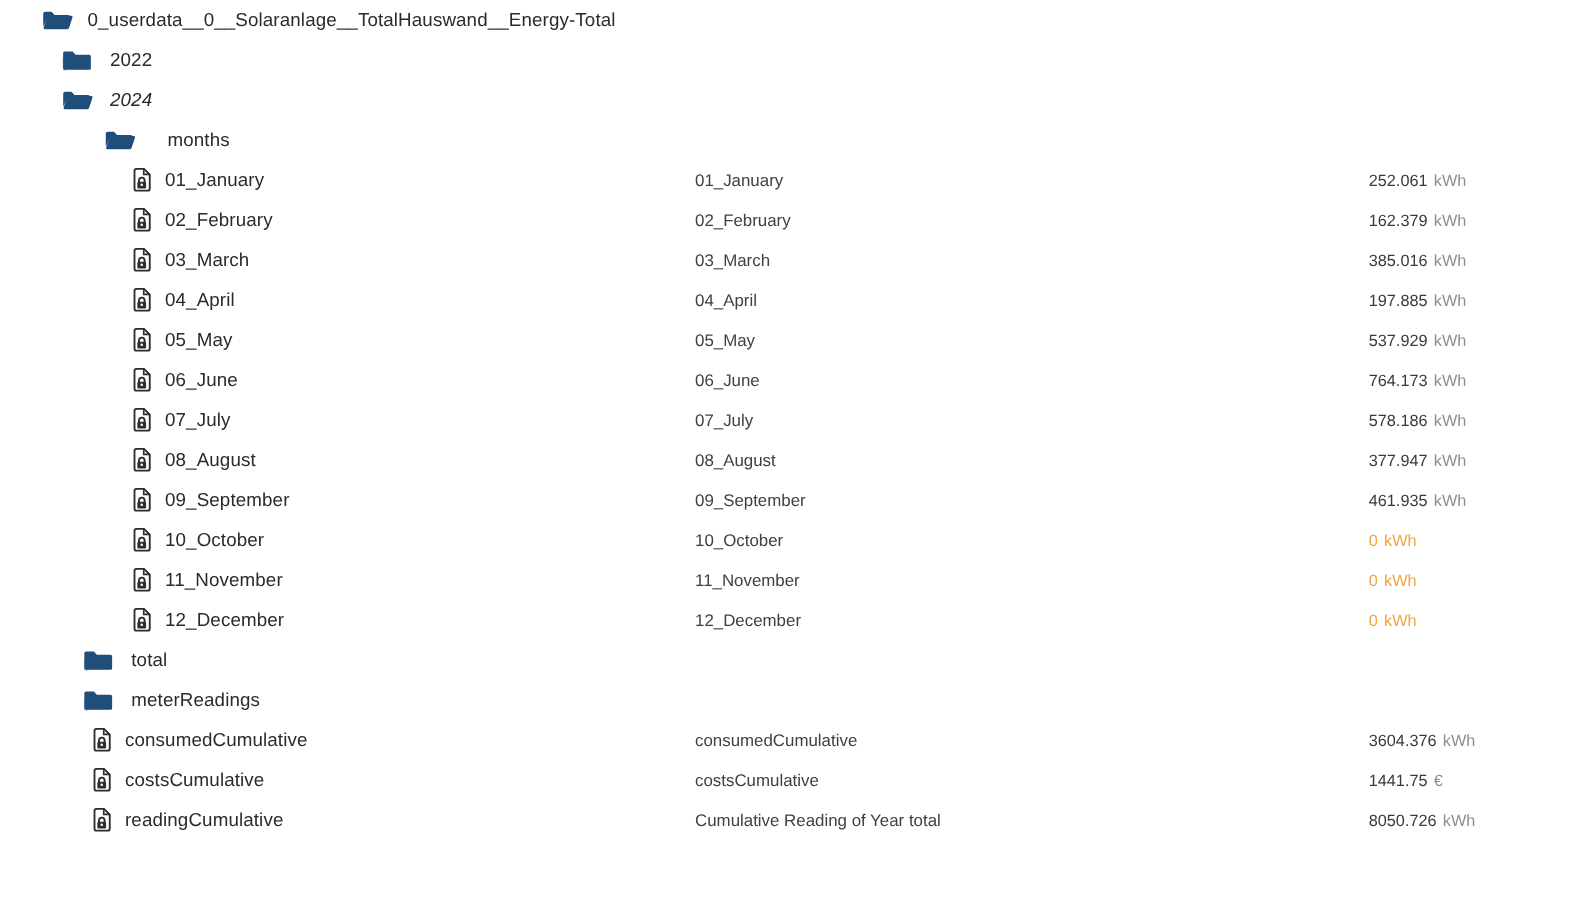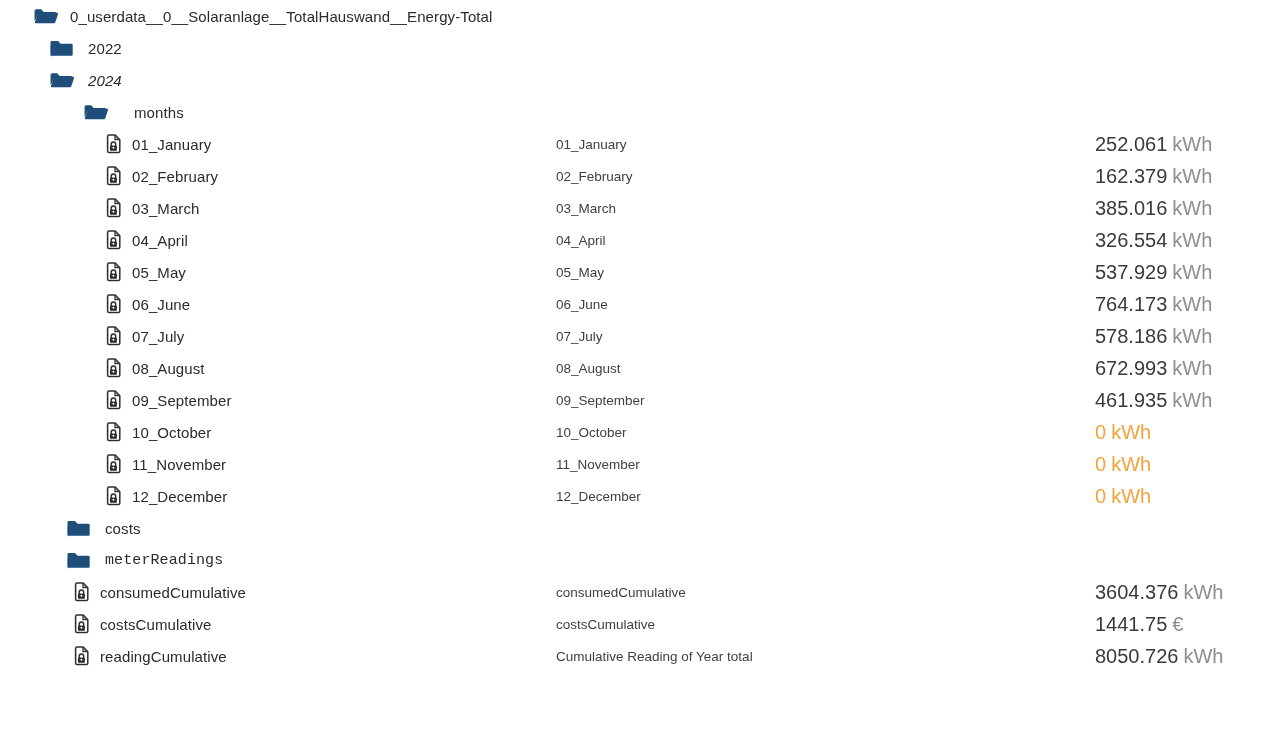--- a/index.html
+++ b/index.html
@@ -9,21 +9,21 @@
   }
   .canvas{position:relative;width:1277px;height:734px;}
   .row{position:relative;height:32px;width:100%;padding-left:20px;}
   .icon{position:absolute;top:50%;transform:translateY(-50%);display:inline-flex;line-height:0;}
   .tree-label{
     position:absolute;top:0;height:32px;display:flex;align-items:center;
     font-size:15px;color:#2b2b2b;white-space:nowrap;letter-spacing:0.1px;
   }
   .col{position:absolute;top:0;height:32px;display:flex;align-items:center;white-space:nowrap;}
   .name{left:556px;font-size:13.5px;color:#404040;}
-  .value{left:1095px;font-size:20px;color:#3a3a3a;}
+  .value{left:1095px;font-size:13px;color:#3a3a3a;}
   .value .unit{color:#8e8e8e;margin-left:5px;}
   .value.warning .num, .value.warning .unit{color:#F2A33C;}
 </style>
 </head>
 <body>
 
 <div class="canvas">
     <div class="row">
       <span class="icon" style="left: 33px;">
         <svg width="26" height="21" viewBox="0 0 26 21">
@@ -120,21 +120,21 @@
           <path d="M2.6 3.2 q0-1.6 1.6-1.6 h6 l4.6 4.6 v11.2 q0 1.6-1.6 1.6 H4.2 q-1.6 0-1.6-1.6 Z" fill="none" stroke="#2d2d2d" stroke-width="1.5"></path>
           <path d="M10 1.9 v4.1 h4.6" fill="none" stroke="#2d2d2d" stroke-width="1.3"></path>
           <path d="M6.2 12.2 v-1.4 a2.25 2.25 0 0 1 4.5 0 v1.4" fill="none" stroke="#2d2d2d" stroke-width="1.5"></path>
           <rect x="4.9" y="11.9" width="7" height="5.4" rx="1" fill="#2d2d2d"></rect>
           <circle cx="8.4" cy="14.2" r="1" fill="#ffffff"></circle>
         </svg>
       </span>
       <span class="tree-label" style="left: 132px;">04_April</span>
       <span class="col name">04_April</span>
       <span class="col value">
-        <span class="num">326.554</span>
+        <span class="num">197.885</span>
         <span class="unit">kWh</span>
       </span>
     </div>
     <div class="row">
       <span class="icon" style="left: 105px;">
         <svg width="17" height="21" viewBox="0 0 17 21">
           <path d="M2.6 3.2 q0-1.6 1.6-1.6 h6 l4.6 4.6 v11.2 q0 1.6-1.6 1.6 H4.2 q-1.6 0-1.6-1.6 Z" fill="none" stroke="#2d2d2d" stroke-width="1.5"></path>
           <path d="M10 1.9 v4.1 h4.6" fill="none" stroke="#2d2d2d" stroke-width="1.3"></path>
           <path d="M6.2 12.2 v-1.4 a2.25 2.25 0 0 1 4.5 0 v1.4" fill="none" stroke="#2d2d2d" stroke-width="1.5"></path>
           <rect x="4.9" y="11.9" width="7" height="5.4" rx="1" fill="#2d2d2d"></rect>
@@ -188,21 +188,21 @@
           <path d="M2.6 3.2 q0-1.6 1.6-1.6 h6 l4.6 4.6 v11.2 q0 1.6-1.6 1.6 H4.2 q-1.6 0-1.6-1.6 Z" fill="none" stroke="#2d2d2d" stroke-width="1.5"></path>
           <path d="M10 1.9 v4.1 h4.6" fill="none" stroke="#2d2d2d" stroke-width="1.3"></path>
           <path d="M6.2 12.2 v-1.4 a2.25 2.25 0 0 1 4.5 0 v1.4" fill="none" stroke="#2d2d2d" stroke-width="1.5"></path>
           <rect x="4.9" y="11.9" width="7" height="5.4" rx="1" fill="#2d2d2d"></rect>
           <circle cx="8.4" cy="14.2" r="1" fill="#ffffff"></circle>
         </svg>
       </span>
       <span class="tree-label" style="left: 132px;">08_August</span>
       <span class="col name">08_August</span>
       <span class="col value">
-        <span class="num">672.993</span>
+        <span class="num">377.947</span>
         <span class="unit">kWh</span>
       </span>
     </div>
     <div class="row">
       <span class="icon" style="left: 105px;">
         <svg width="17" height="21" viewBox="0 0 17 21">
           <path d="M2.6 3.2 q0-1.6 1.6-1.6 h6 l4.6 4.6 v11.2 q0 1.6-1.6 1.6 H4.2 q-1.6 0-1.6-1.6 Z" fill="none" stroke="#2d2d2d" stroke-width="1.5"></path>
           <path d="M10 1.9 v4.1 h4.6" fill="none" stroke="#2d2d2d" stroke-width="1.3"></path>
           <path d="M6.2 12.2 v-1.4 a2.25 2.25 0 0 1 4.5 0 v1.4" fill="none" stroke="#2d2d2d" stroke-width="1.5"></path>
           <rect x="4.9" y="11.9" width="7" height="5.4" rx="1" fill="#2d2d2d"></rect>
@@ -267,30 +267,30 @@
         <span class="unit">kWh</span>
       </span>
     </div>
     <div class="row">
       <span class="icon" style="left: 66px;">
         <svg width="25" height="21" viewBox="0 0 25 21">
           <path fill="#A9C4DC" d="M2.4 18.8 q-1.3 0-1.3-1.3 V8.4 h3.3 v10.4 Z"></path>
           <path fill="#1E4E79" d="M1.5 17 V4.9 q0-1.3 1.3-1.3 h6.3 l2.4 2.7 h10.9 q1.3 0 1.3 1.3 v9.4 q0 1.3-1.3 1.3 H2.8 q-1.3 0-1.3-1.3 Z"></path>
         </svg>
       </span>
-      <span class="tree-label" style="left: 105px;">costs</span>
+      <span class="tree-label" style="left: 105px;">total</span>
     </div>
     <div class="row">
       <span class="icon" style="left: 66px;">
         <svg width="25" height="21" viewBox="0 0 25 21">
           <path fill="#A9C4DC" d="M2.4 18.8 q-1.3 0-1.3-1.3 V8.4 h3.3 v10.4 Z"></path>
           <path fill="#1E4E79" d="M1.5 17 V4.9 q0-1.3 1.3-1.3 h6.3 l2.4 2.7 h10.9 q1.3 0 1.3 1.3 v9.4 q0 1.3-1.3 1.3 H2.8 q-1.3 0-1.3-1.3 Z"></path>
         </svg>
       </span>
-      <span class="tree-label" style="left: 105px; font-family: Liberation Mono, monospace;">meterReadings</span>
+      <span class="tree-label" style="left: 105px;">meterReadings</span>
     </div>
     <div class="row">
       <span class="icon" style="left: 73px;">
         <svg width="17" height="21" viewBox="0 0 17 21">
           <path d="M2.6 3.2 q0-1.6 1.6-1.6 h6 l4.6 4.6 v11.2 q0 1.6-1.6 1.6 H4.2 q-1.6 0-1.6-1.6 Z" fill="none" stroke="#2d2d2d" stroke-width="1.5"></path>
           <path d="M10 1.9 v4.1 h4.6" fill="none" stroke="#2d2d2d" stroke-width="1.3"></path>
           <path d="M6.2 12.2 v-1.4 a2.25 2.25 0 0 1 4.5 0 v1.4" fill="none" stroke="#2d2d2d" stroke-width="1.5"></path>
           <rect x="4.9" y="11.9" width="7" height="5.4" rx="1" fill="#2d2d2d"></rect>
           <circle cx="8.4" cy="14.2" r="1" fill="#ffffff"></circle>
         </svg>

